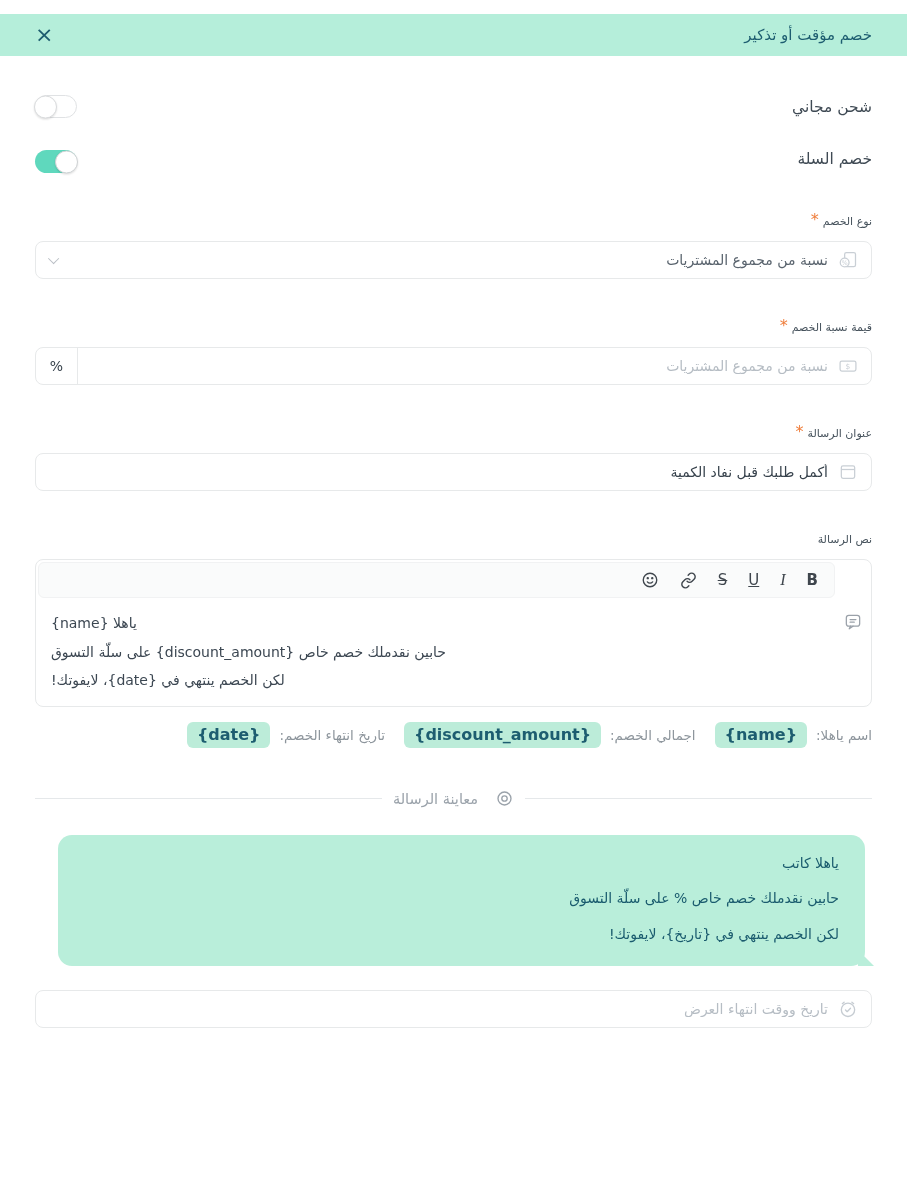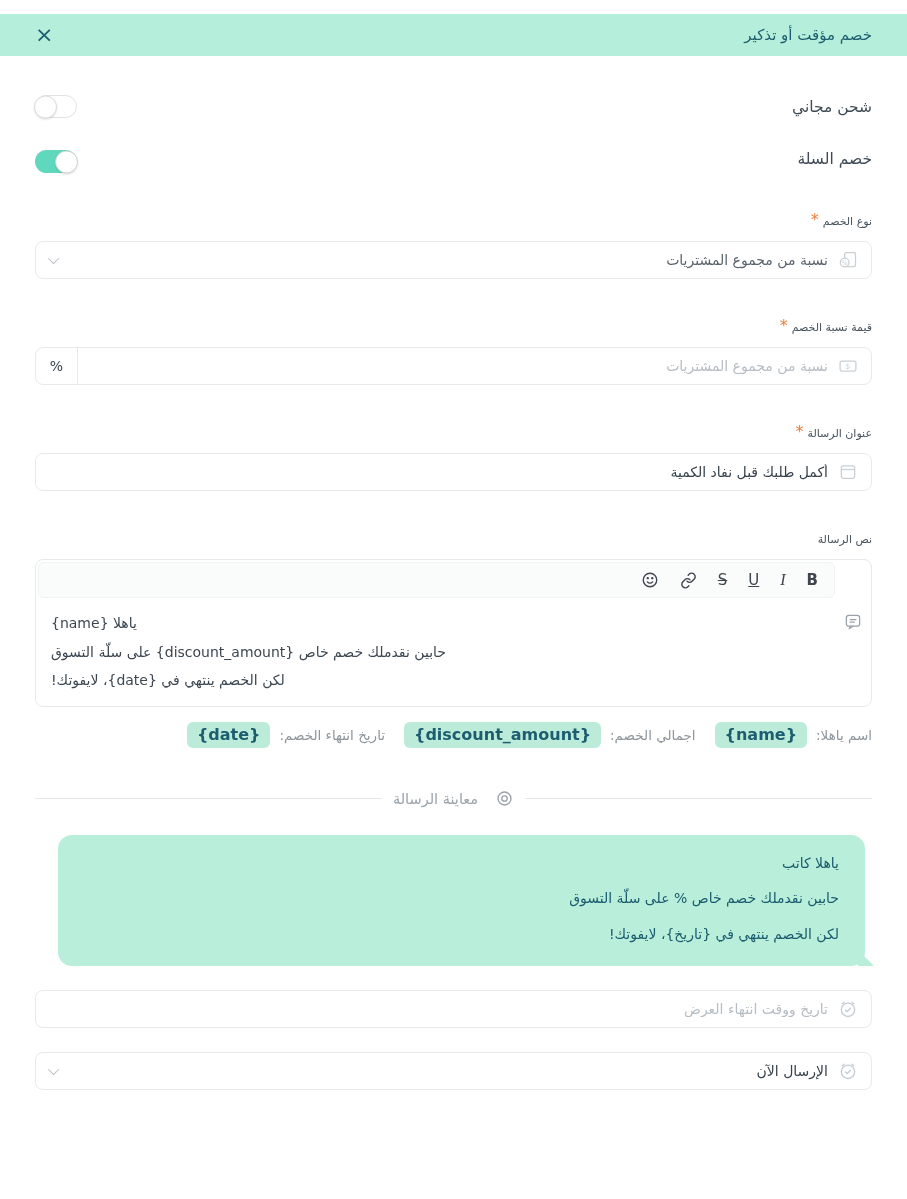--- a/index.html
+++ b/index.html
@@ -264,27 +264,16 @@
       <span class="f-icon">
         <svg width="20" height="20" viewBox="0 0 24 24" fill="none" stroke="currentColor" stroke-width="1.6" stroke-linecap="round" stroke-linejoin="round">
           <circle cx="12" cy="13" r="8"></circle>
             <path d="M9 13.2l2 2 4-4.2"></path>
             <path d="M5.2 5.6L7.3 3.8M18.8 5.6l-2.1-1.8"></path>
         </svg>
       </span>
       <input type="text" placeholder="تاريخ ووقت انتهاء العرض" style="">
     </div>
 
-    <div class="field sched">
-      <span class="f-icon">
-        <svg width="20" height="20" viewBox="0 0 24 24" fill="none" stroke="currentColor" stroke-width="1.6" stroke-linecap="round" stroke-linejoin="round">
-          <circle cx="12" cy="13" r="8"></circle>
-            <path d="M9 13.2l2 2 4-4.2"></path>
-            <path d="M5.2 5.6L7.3 3.8M18.8 5.6l-2.1-1.8"></path>
-        </svg>
-      </span>
-      <span class="f-value dark">الإرسال الآن</span>
-      <span class="chevron"></span>
-    </div>
 
   </main>
 
 </div>
 
 </body></html>

